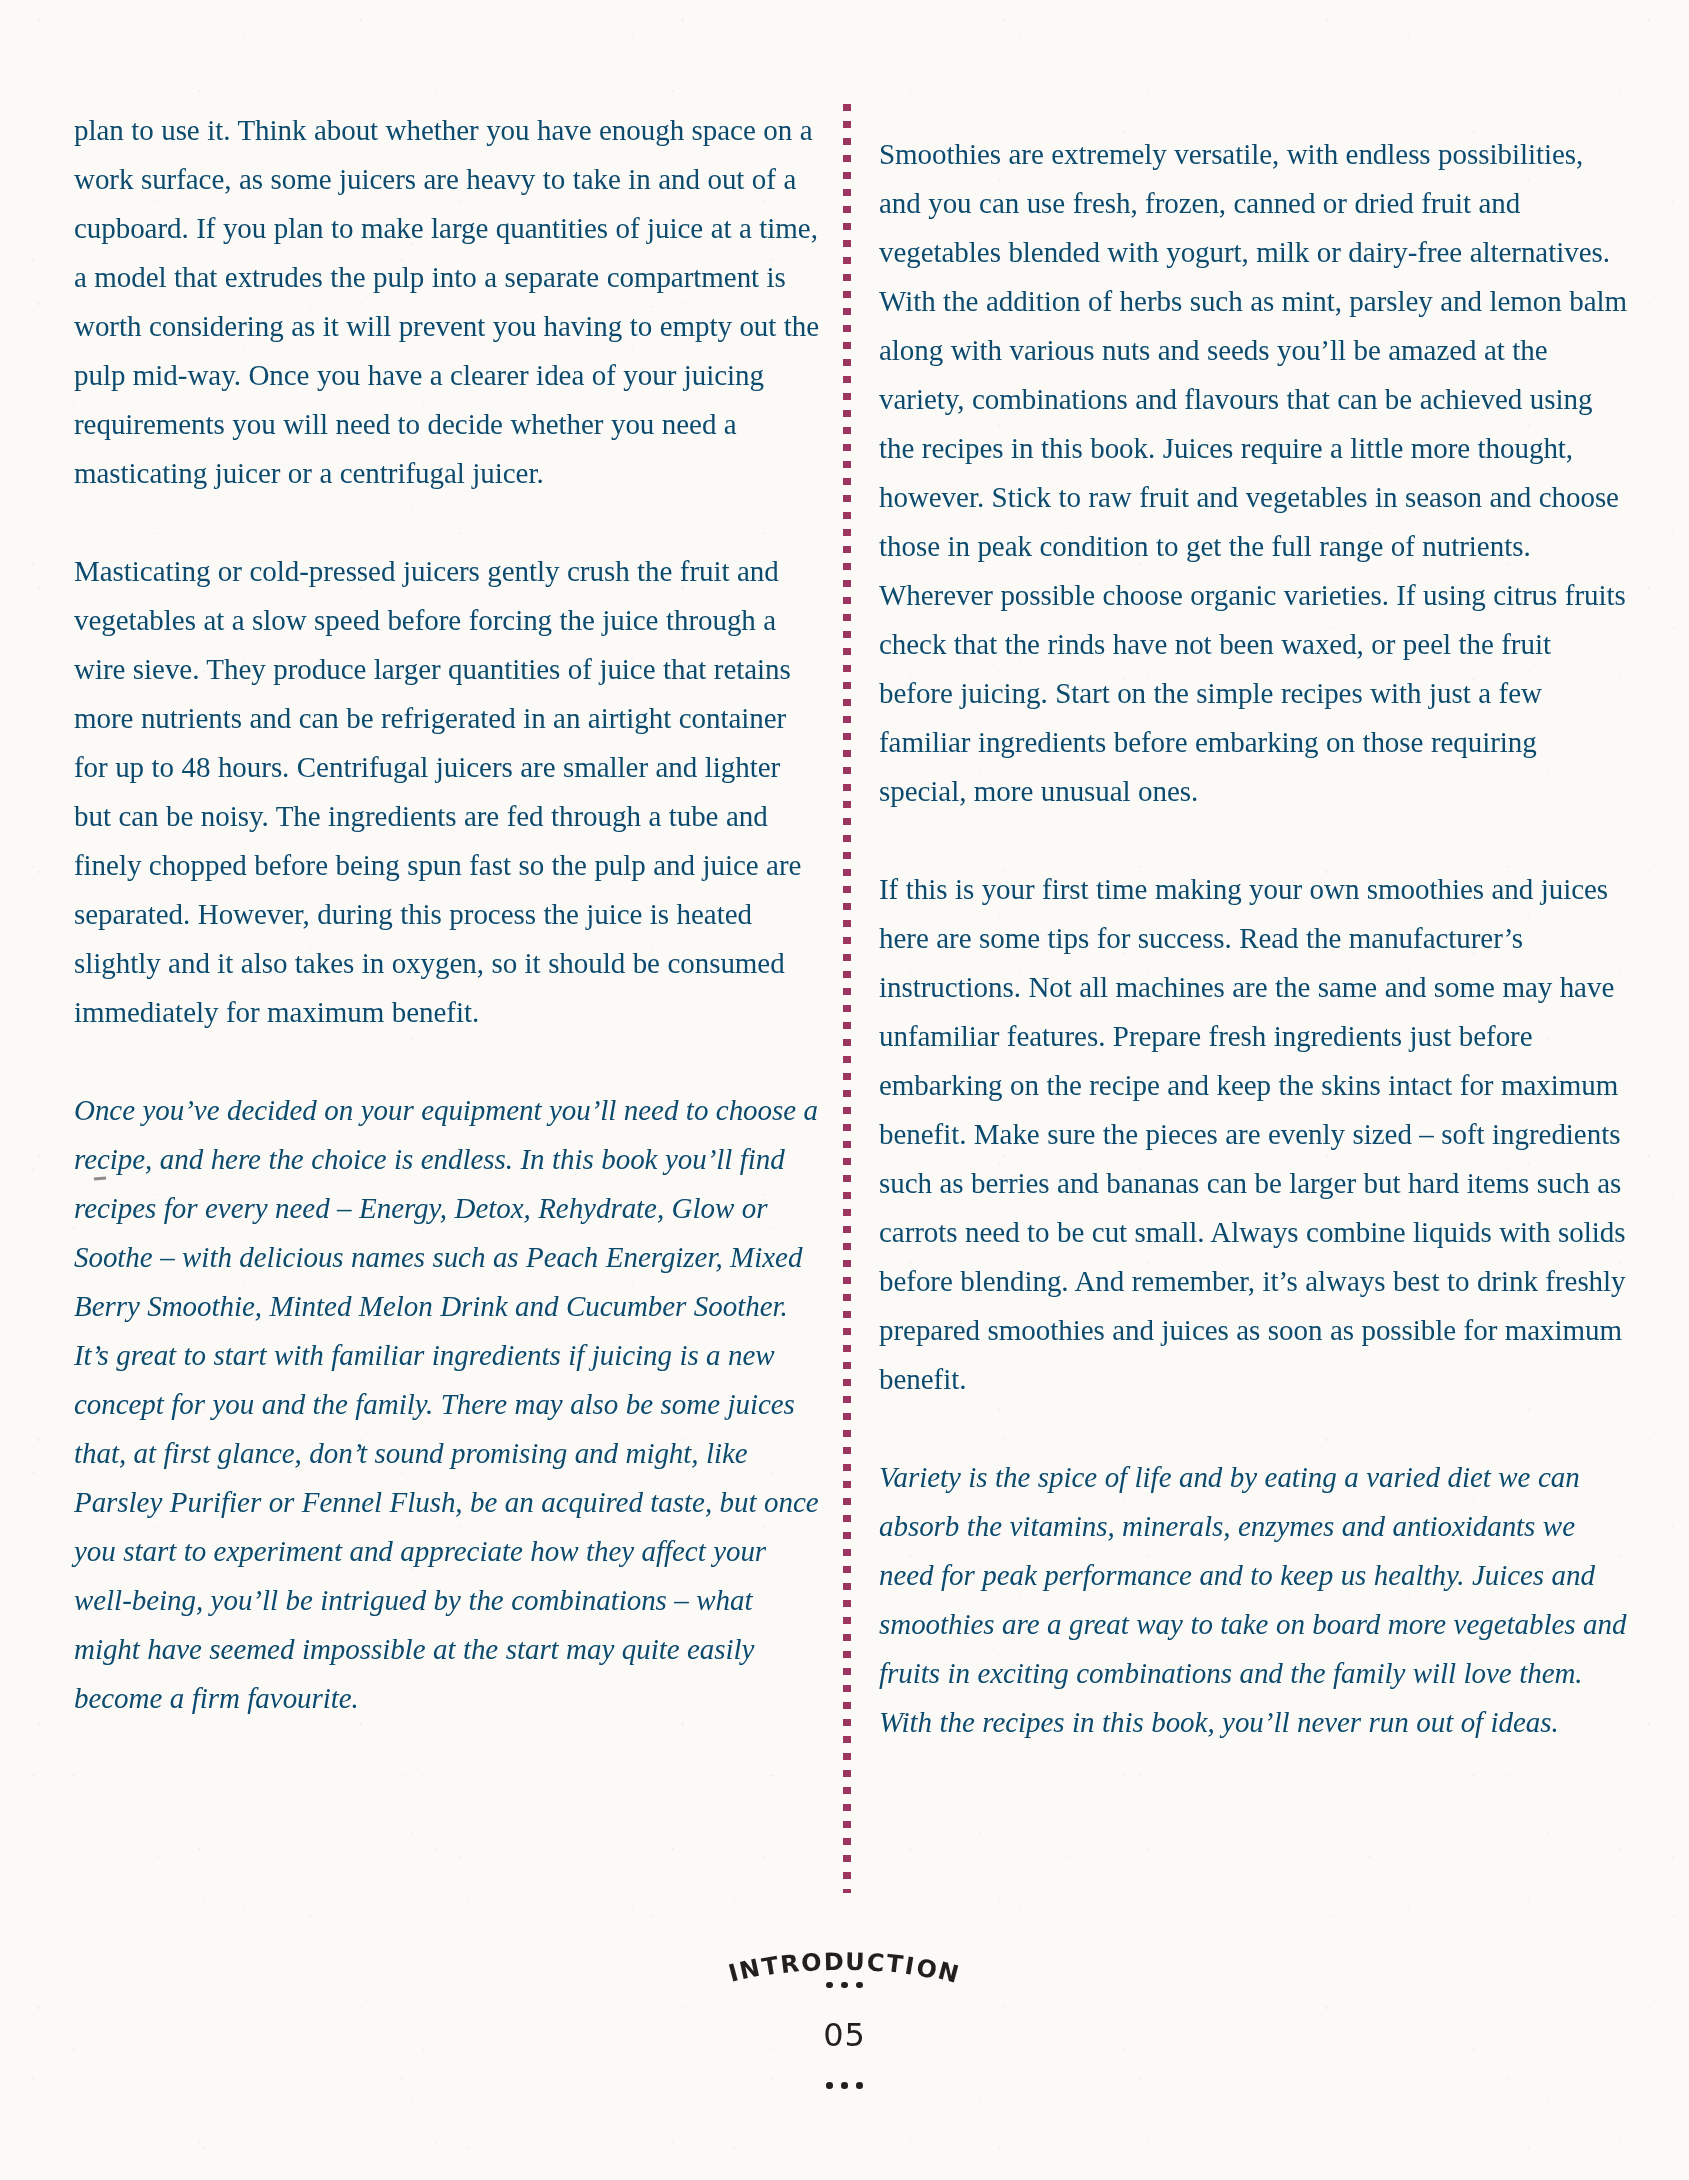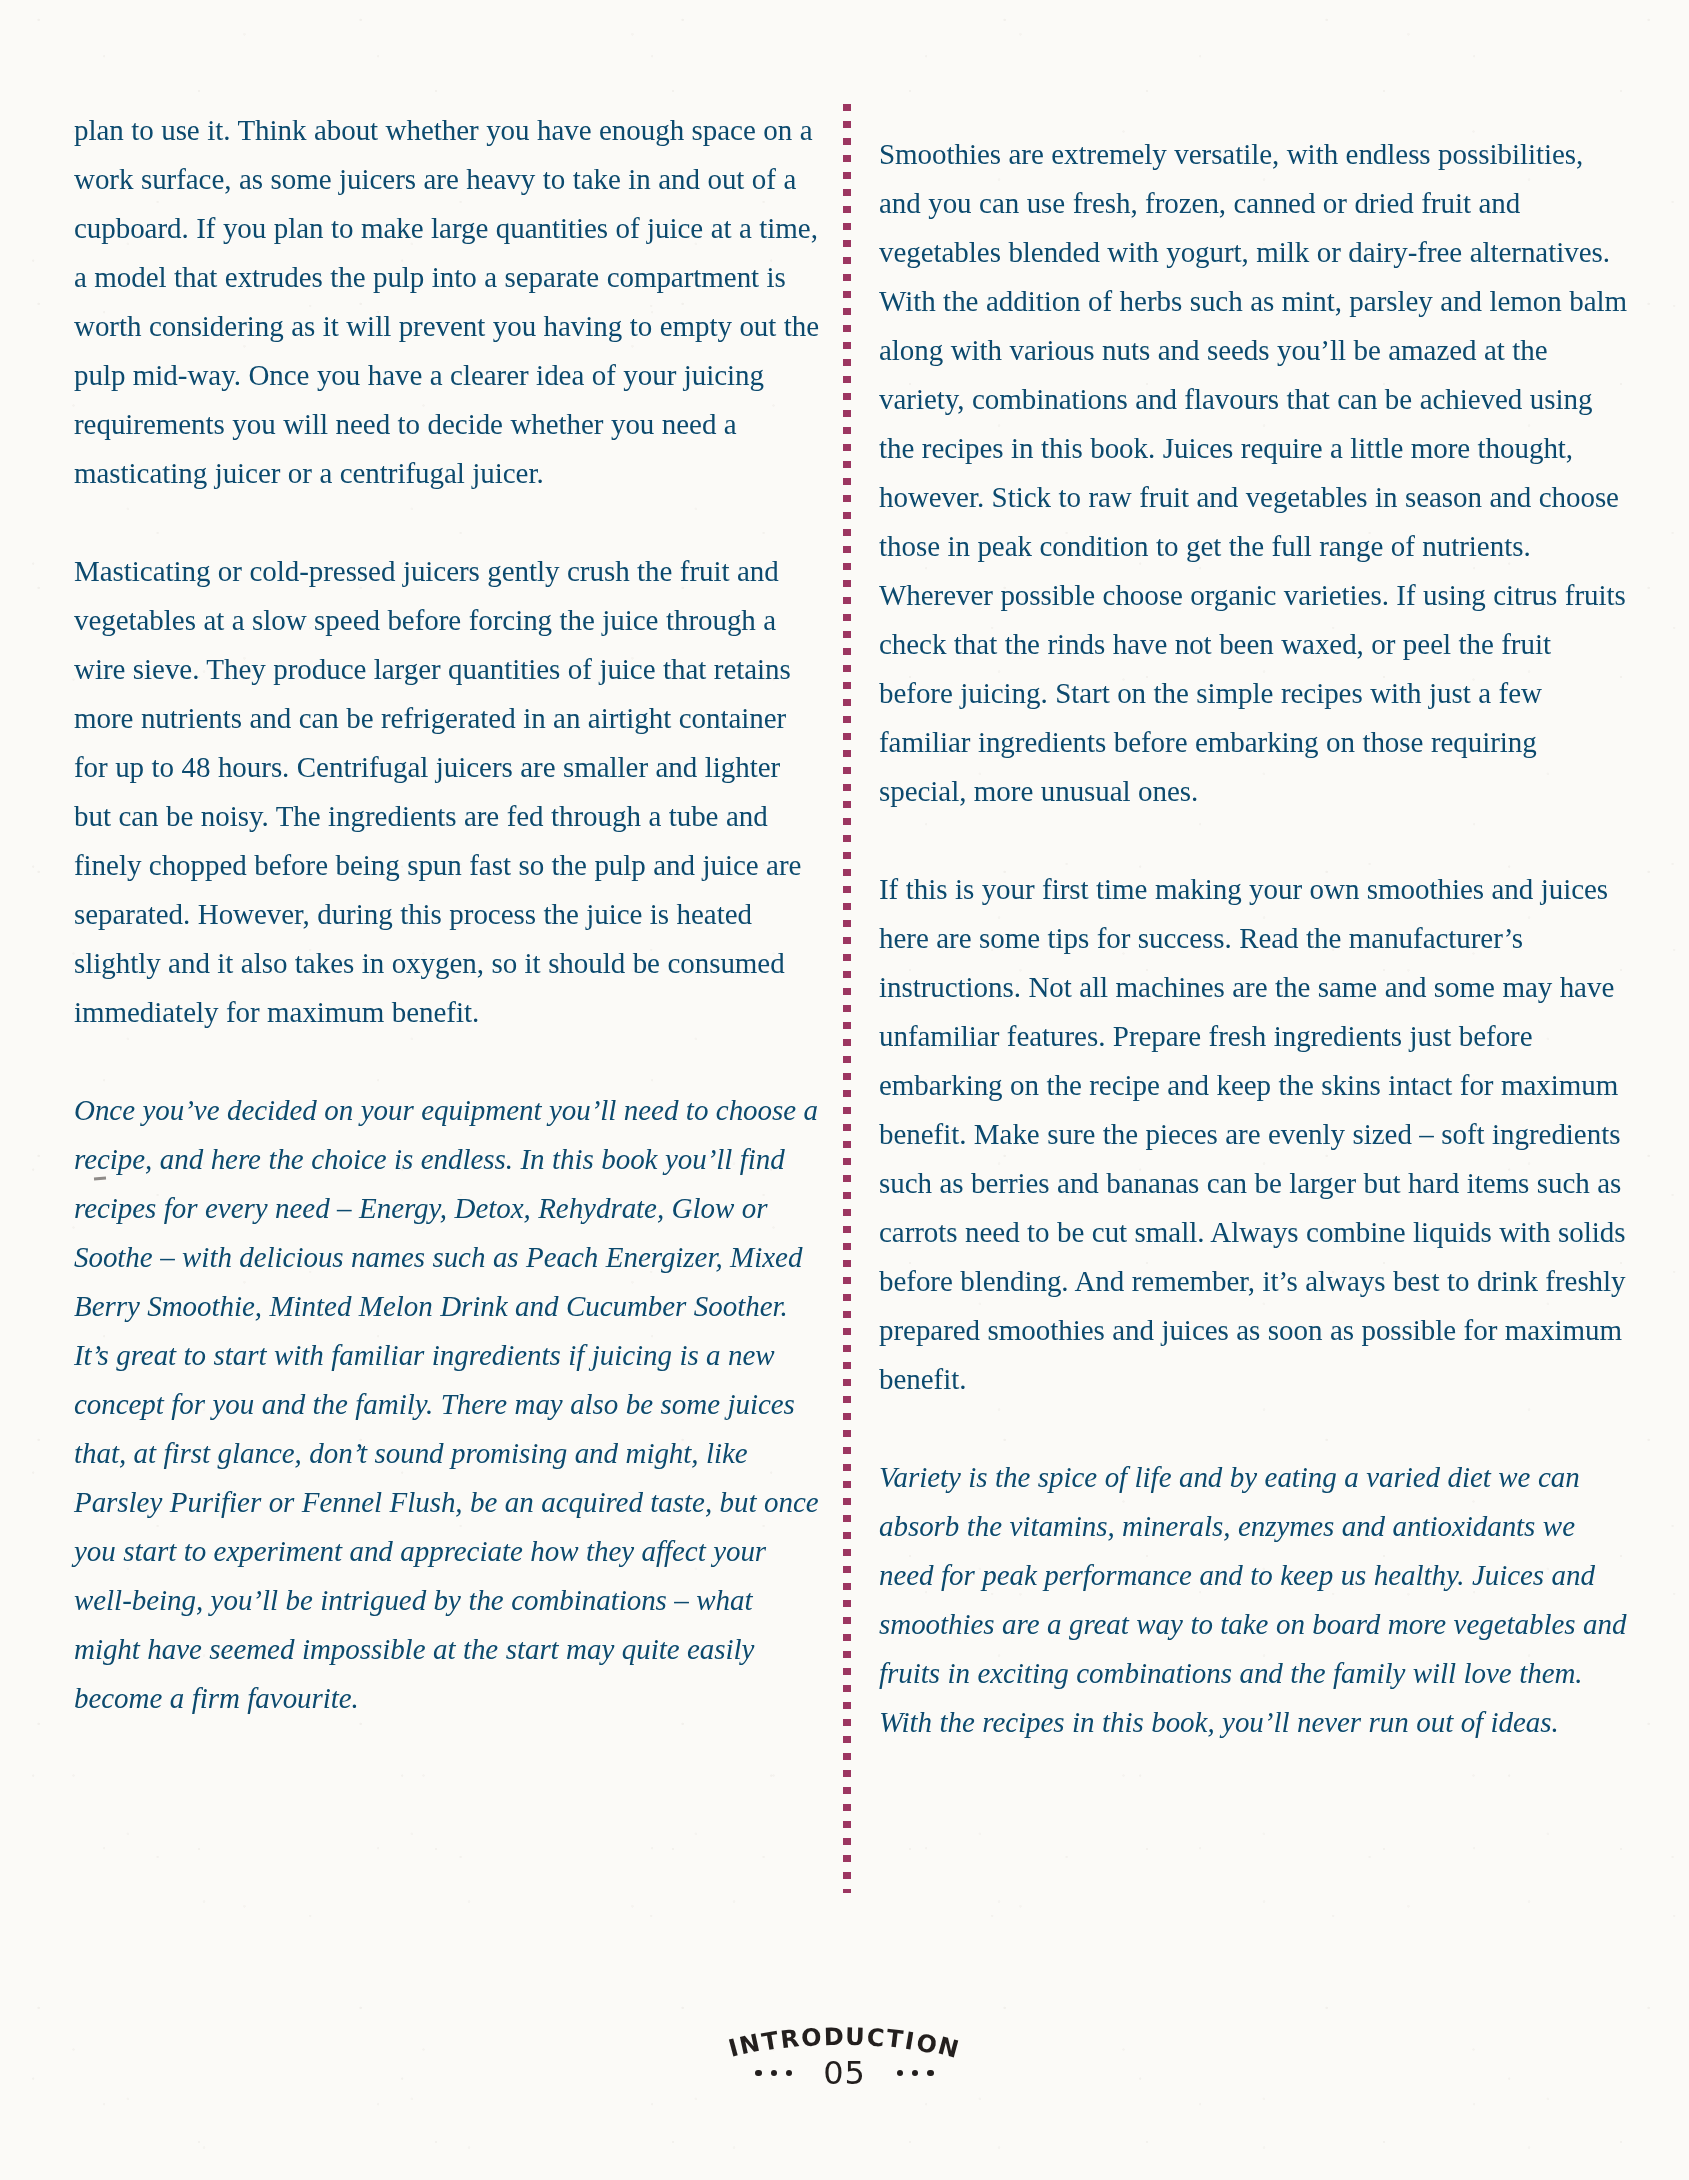--- a/index.html
+++ b/index.html
@@ -134,20 +134,21 @@
     display: inline-block;
     transform-origin: 50% 100%;
     line-height: 1;
   }
 
   .footer-line {
     display: flex;
     align-items: center;
     gap: 31px;
     margin-top: 1.9px;
+    flex-direction: column;
   }
 
   .dots {
     display: flex;
     gap: 8.5px;
   }
 
   .dots i {
     display: block;
     width: 6.6px;

